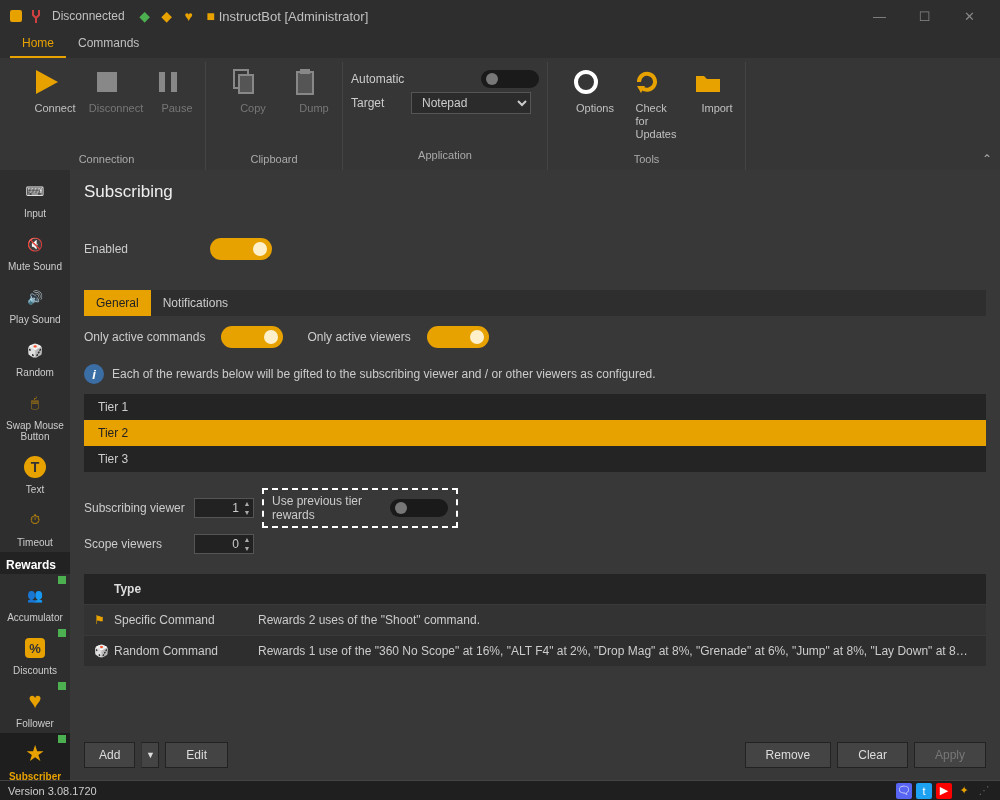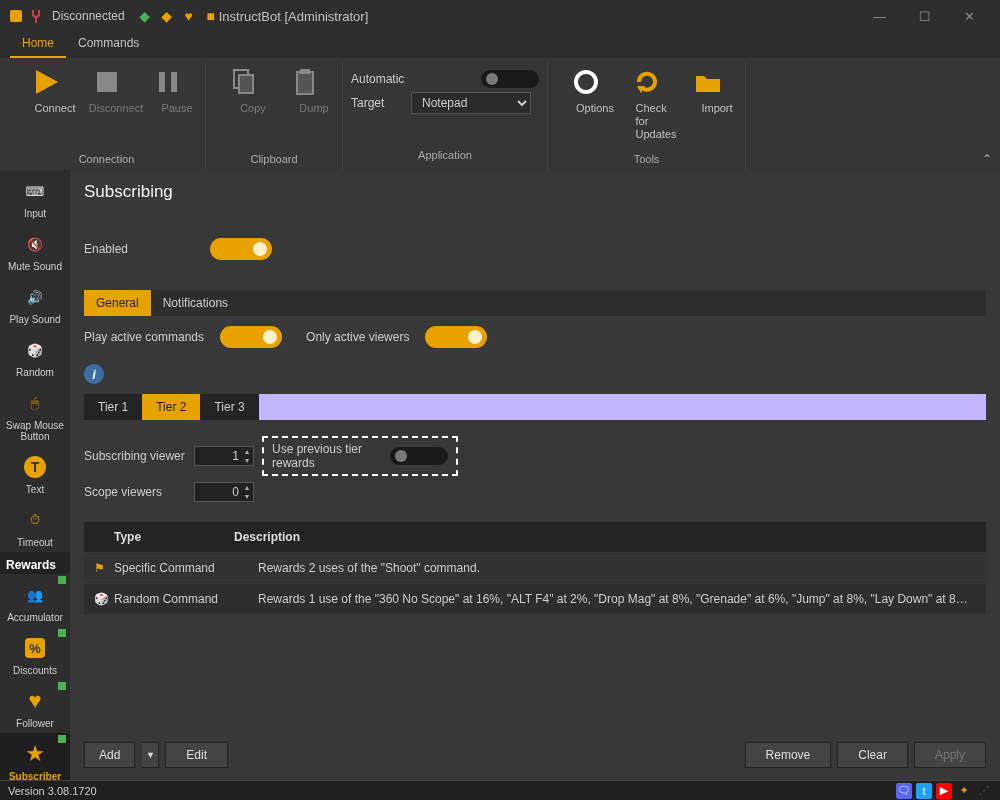--- a/index.html
+++ b/index.html
@@ -63,21 +63,21 @@
 .field-row .toggle.big .knob { width: 14px; height: 14px; top: 4px; }
 
 .subtabs { display: flex; background: #2e2e2e; margin-top: 24px; }
 .subtabs .stab { padding: 6px 12px; font-size: 12px; color: #ccc; }
 .subtabs .stab.active { background: #e8a200; color: #222; }
 
 .info-row { display: flex; align-items: center; gap: 8px; margin: 10px 0; }
 .info-row .info-icon { width: 20px; height: 20px; border-radius: 50%; background: #3a6ea5; color: #fff; display: flex; align-items: center; justify-content: center; font-size: 13px; font-weight: bold; font-style: italic; }
 .info-row span.txt { font-size: 12px; color: #ccc; }
 
-.tiertabs { display: flex; background: #c4b5fd; }
+.tiertabs { display: flex; background: #ffffff; flex-direction: column; }
 .tiertabs .ttab { padding: 6px 14px; font-size: 12px; color: #ccc; background: #242424; }
 .tiertabs .ttab.active { background: #e8a200; color: #222; }
 
 .config-rows { margin-top: 10px; }
 .config-rows .crow { display: flex; align-items: center; margin: 6px 0; }
 .config-rows .crow label { font-size: 12px; color: #ccc; width: 110px; }
 .spinner { width: 60px; height: 20px; background: #222; border: 1px solid #555; display: flex; align-items: center; justify-content: flex-end; padding-right: 14px; position: relative; }
 .spinner .val { font-size: 12px; color: #ccc; }
 .spinner .arrows { position: absolute; right: 0; top: 0; width: 12px; height: 100%; display: flex; flex-direction: column; }
 .spinner .arrows div { flex: 1; font-size: 7px; color: #aaa; text-align: center; line-height: 9px; }
@@ -326,32 +326,33 @@
           <span class="knob"></span>
         </span>
     </div>
 
     <div class="subtabs">
       <div class="stab active">General</div>
       <div class="stab">Notifications</div>
     </div>
 
     <div class="field-row" style="margin-top:10px">
-      <label>Play active commands</label>
+      <label>Only active commands</label>
       <span class="toggle big on">
           <span class="knob"></span>
         </span>
       <label style="margin-left:8px">Only active viewers</label>
       <span class="toggle big on">
           <span class="knob"></span>
         </span>
     </div>
 
     <div class="info-row">
       <div class="info-icon">i</div>
+      <span class="txt">Each of the rewards below will be gifted to the subscribing viewer and / or other viewers as configured.</span>
     </div>
 
     <div class="tiertabs">
       <div class="ttab">Tier 1</div>
       <div class="ttab active">Tier 2</div>
       <div class="ttab">Tier 3</div>
     </div>
 
     <div class="config-rows">
       <div class="crow">
@@ -379,21 +380,20 @@
               <div>▼</div>
             </div>
         </div>
       </div>
     </div>
 
     <div class="reward-table">
       <div class="thead">
         <div style="width:20px"></div>
         <div class="c1" style="width:120px">Type</div>
-        <div class="c2">Description</div>
       </div>
       <div class="trow">
         <div class="c0"><span style="color:#e8a200">⚑</span></div>
         <div class="c1">Specific Command</div>
         <div class="c2">Rewards 2 uses of the "Shoot" command.</div>
       </div>
       <div class="trow">
         <div class="c0"><span style="color:#e8a200">🎲</span></div>
         <div class="c1">Random Command</div>
         <div class="c2">Rewards 1 use of the "360 No Scope" at 16%, "ALT F4" at 2%, "Drop Mag" at 8%, "Grenade" at 6%, "Jump" at 8%, "Lay Down" at 8%, "Mag Dump" at 6%, ...</div>

